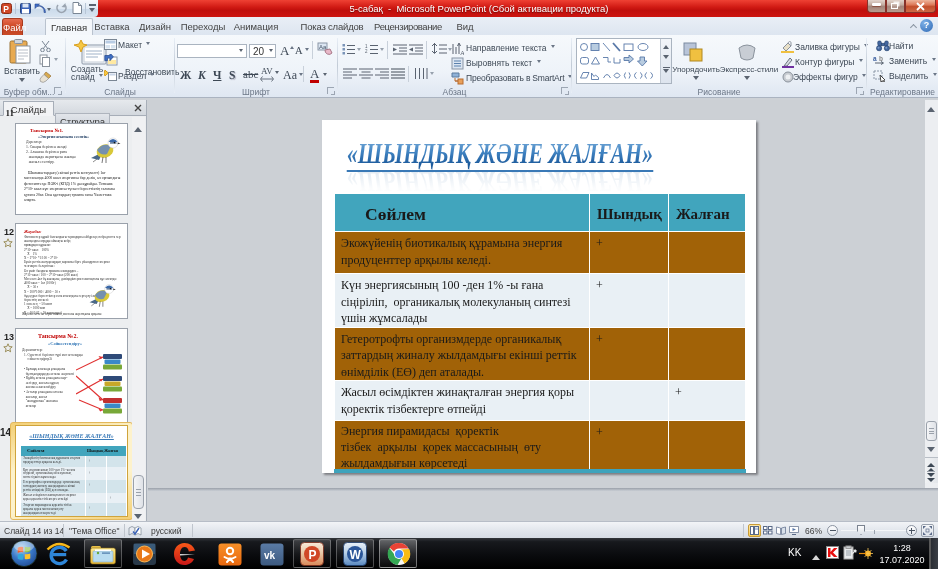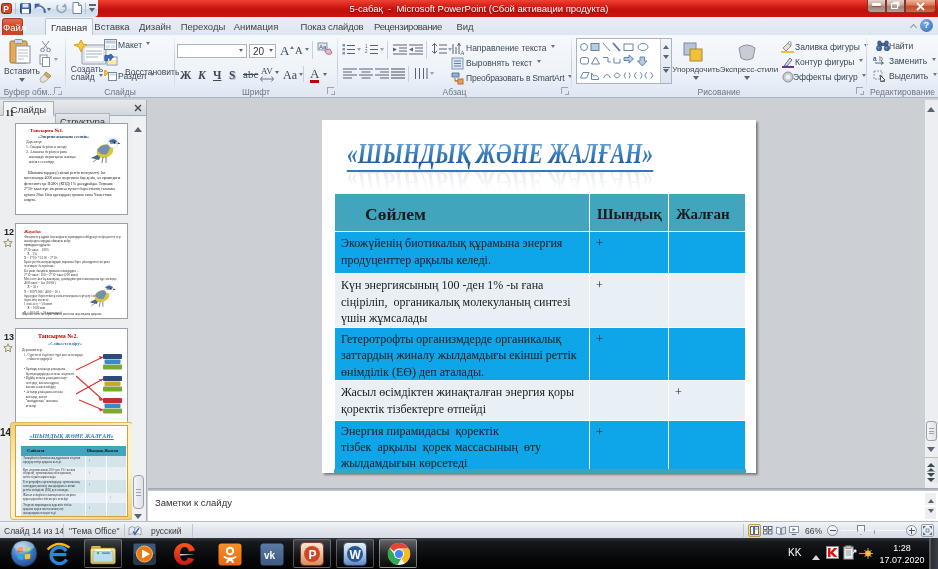--- a/index.html
+++ b/index.html
@@ -83,21 +83,21 @@
  transform-origin:217px 16.5px;opacity:.42;}
 #refl-fade{position:absolute;left:0;top:52px;width:434px;height:30px;
  background:linear-gradient(rgba(255,255,255,.45),rgba(255,255,255,.92) 55%,#fff 85%);}
 
 
 #stable{position:absolute;left:12px;top:73px;width:412px;border-collapse:collapse;
  font-family:"Liberation Serif",serif;color:#1a1a1a;}
 #stable td{border:1px solid #fff;vertical-align:top;padding:3px 0 0 6px;
  font-size:12px;line-height:16.5px;}
 #stable tr.hdr td{background:#41a5bd;font-weight:bold;vertical-align:middle;}
-#stable tr.d td{background:#0ea5e9;}
+#stable tr.d td{background:#a16207;}
 #stable tr.l td{background:#e9f0f5;}
 
 
 #splitter{left:148px;top:488px;width:790px;height:3px;background:linear-gradient(#9aa0a9,#c9ced5);}
 #notes{left:148px;top:491px;width:790px;height:30px;background:#fff;}
 #notes .ntext{position:absolute;left:7px;top:6px;font-size:9.5px;color:#333;}
 
 
 #statusbar{left:0;top:521px;width:938px;height:17px;
  background:linear-gradient(#f2f4f7,#e4e8ee 45%,#d6dce4);
@@ -670,27 +670,20 @@
     <div class="abs" style="left:0;top:357px;width:13px;height:26px;background:linear-gradient(90deg,#f0f2f4,#e2e5e9);border-top:1px solid #b8bec6;">
       <div class="abs" style="left:2px;top:1px;width:0;height:0;border:4px solid transparent;border-bottom:4px solid #3d4855;"></div>
       <div class="abs" style="left:2px;top:6px;width:0;height:0;border:4px solid transparent;border-bottom:4px solid #3d4855;"></div>
       <div class="abs" style="left:3px;top:12.5px;width:7px;height:1px;background:#9aa1ab;"></div>
       <div class="abs" style="left:2px;top:15px;width:0;height:0;border:4px solid transparent;border-top:4px solid #3d4855;"></div>
       <div class="abs" style="left:2px;top:20px;width:0;height:0;border:4px solid transparent;border-top:4px solid #3d4855;"></div>
     </div>
   </div>
 
   <div class="abs" id="splitter"></div>
-  <div class="abs" id="notes">
-      <div class="ntext">Заметки к слайду</div>
-    <div class="abs" style="right:2px;top:2px;width:11px;height:12px;background:#eceef1;"></div>
-    <div class="abs" style="right:4px;top:5px;width:0;height:0;border:3.5px solid transparent;border-bottom:4.5px solid #5a6370;"></div>
-    <div class="abs" style="right:2px;bottom:2px;width:11px;height:12px;background:#eceef1;"></div>
-    <div class="abs" style="right:4px;bottom:5px;width:0;height:0;border:3.5px solid transparent;border-top:4.5px solid #5a6370;"></div>
-  </div>
 
   <div class="abs" id="statusbar">
     <div class="sbitem" style="left:4px;">Слайд 14 из 14</div>
     <div class="sbsep" style="left:63px;"></div>
     <div class="sbitem" style="left:69px;">"Тема Office"</div>
     <div class="sbsep" style="left:124px;"></div>
     <div class="sbitem" style="left:151px;">русский</div>
     <div class="sbsep" style="left:192px;"></div>
     <div class="sbsep" style="left:743px;"></div>
     <svg class="abs" style="left:128px;top:3px;" width="14" height="12" viewBox="0 0 14 12">

